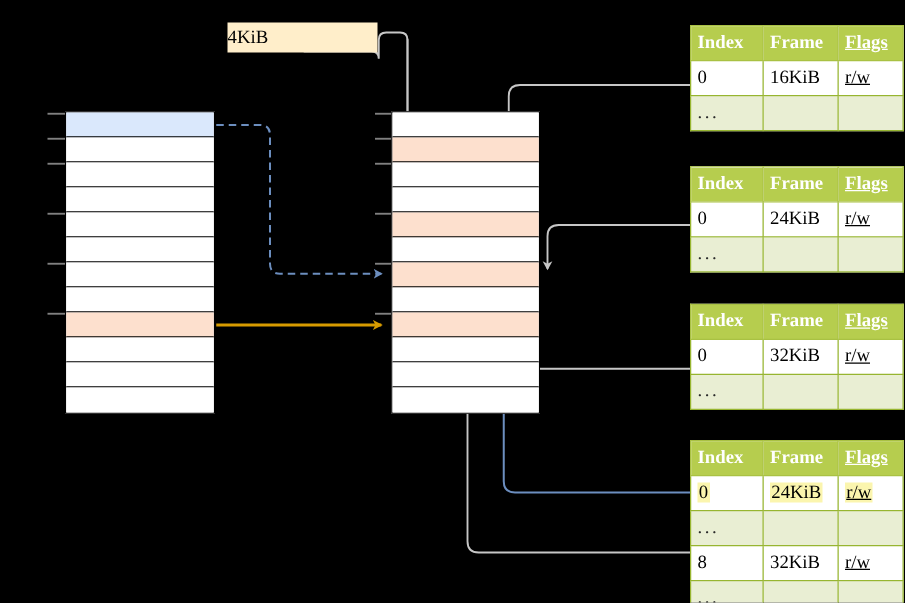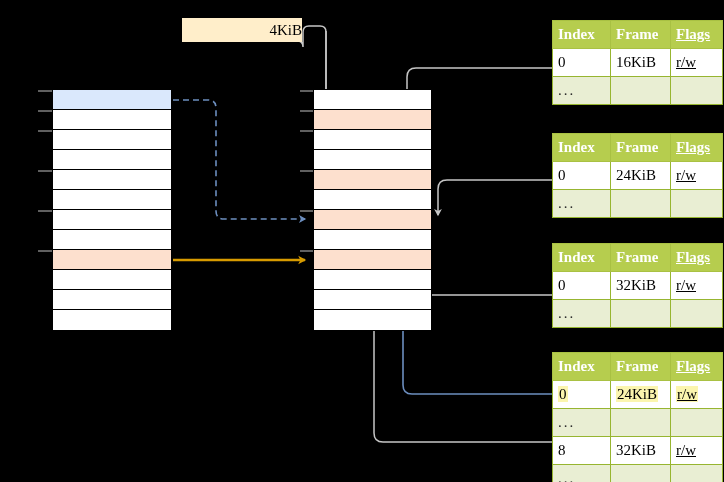--- a/index.html
+++ b/index.html
@@ -43,21 +43,21 @@
   .mem-row:last-child { border-bottom: none; }
   .mem-row.blue  { background: #dae8fc; }
   .mem-row.peach { background: #fde0ce; }
 
   
   .size-label {
     position: absolute;
     background: #ffeeca;
     color: #000000;
     font-size: 15px;
-    text-align: right;
+    text-align: left;
     line-height: 24px;
     box-sizing: border-box;
     white-space: nowrap;
   }
 
   
   .ptable {
     position: absolute;
     border-collapse: collapse;
     border-spacing: 0;

